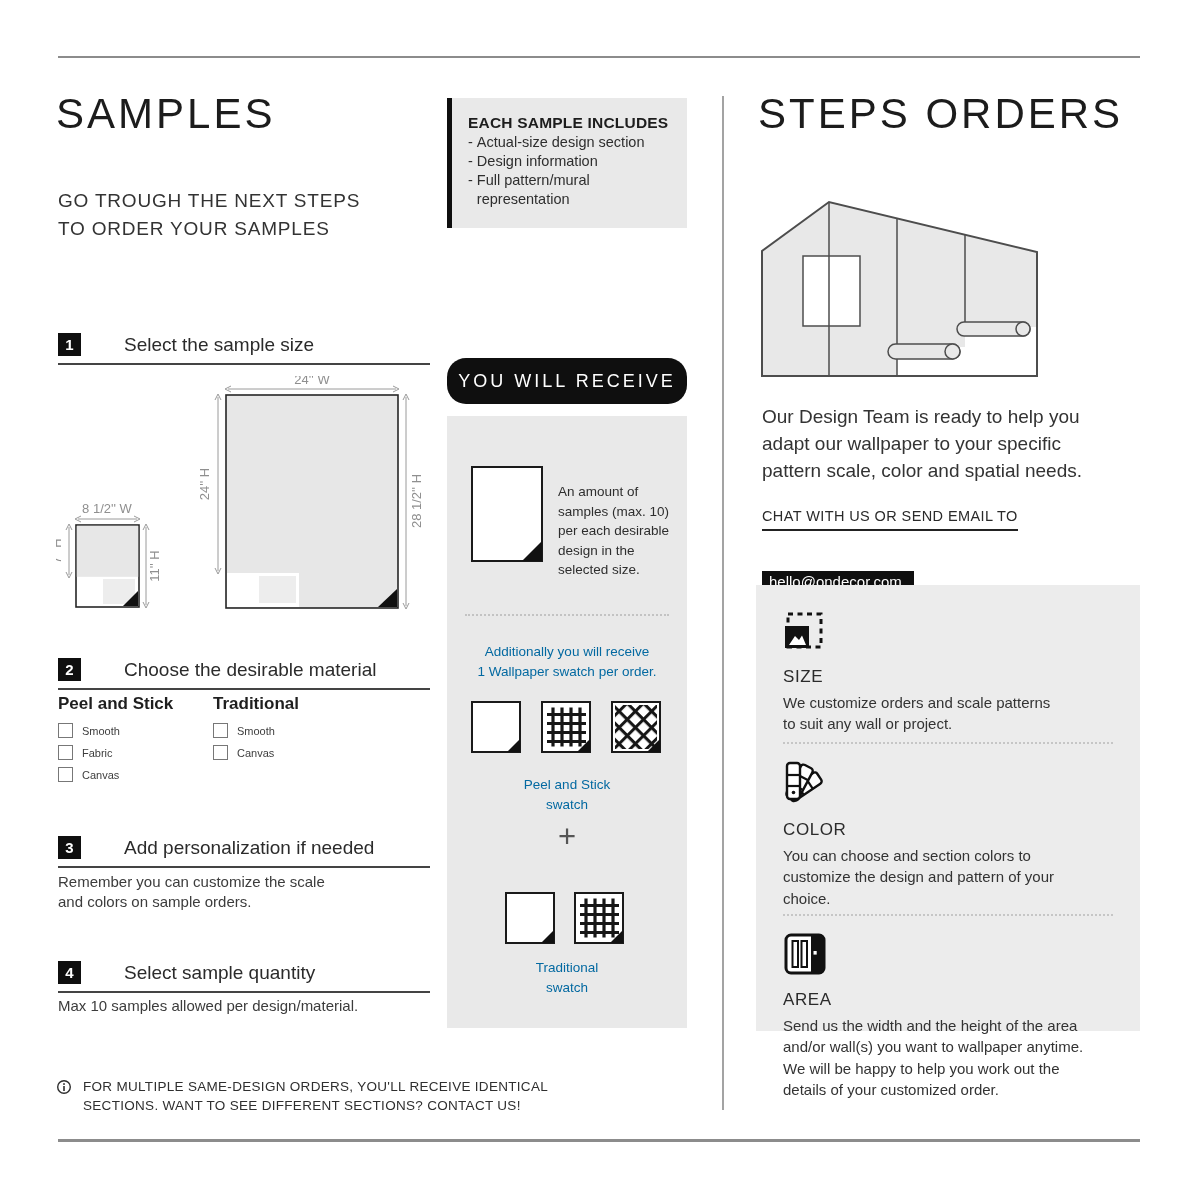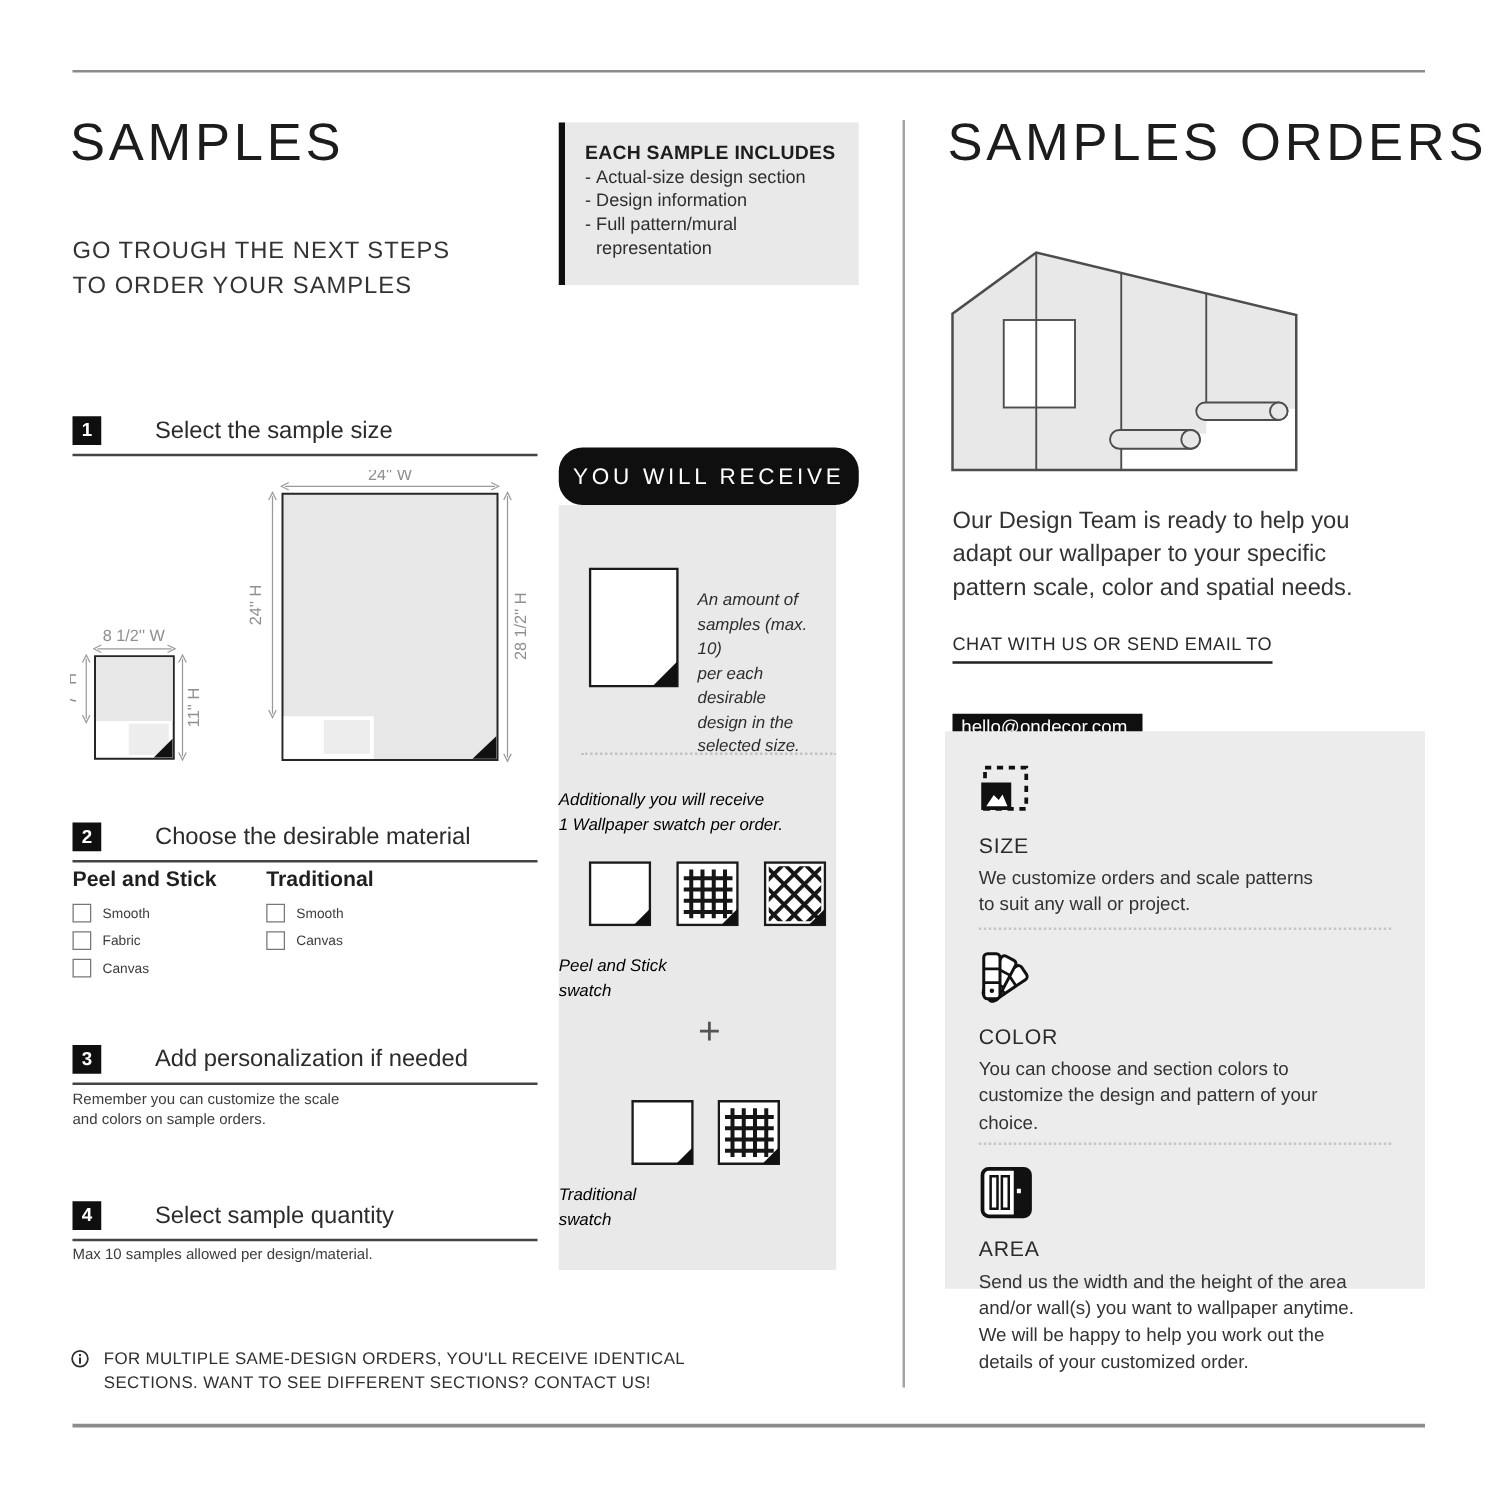--- a/index.html
+++ b/index.html
@@ -9,38 +9,38 @@
   .rule{position:absolute;left:58px;width:1082px;height:2px;background:#8c8c8c;}
   .big-title{position:absolute;font-size:42px;letter-spacing:3px;color:#1c1c1c;font-weight:400;white-space:nowrap;}
   .pre{white-space:pre-line;}
   
   .intro{position:absolute;left:58px;top:187px;font-size:19px;letter-spacing:.8px;line-height:1.45;color:#333;}
   .step-head{position:absolute;left:58px;width:372px;display:flex;align-items:center;gap:11px;
              padding-bottom:7px;border-bottom:2px solid #444;}
   .step-num{width:23px;height:23px;background:#0f0f0f;color:#fff;font-size:15px;font-weight:bold;
             display:flex;align-items:center;justify-content:center;flex:0 0 auto;}
   .step-title{font-size:19px;color:#2b2b2b;white-space:nowrap;margin-left:32px;}
-  .step-body{position:absolute;left:58px;font-size:12px;line-height:1.3;color:#3c3c3c;}
+  .step-body{position:absolute;left:58px;font-size:15px;line-height:1.3;color:#3c3c3c;}
   .mat-col{position:absolute;top:0;}
   .mat-title{font-size:17px;font-weight:bold;color:#1f1f1f;margin-bottom:9px;}
   .opt{display:flex;align-items:center;gap:9px;font-size:11px;color:#3d3d3d;margin-bottom:7px;}
   .cbox{width:13px;height:13px;border:1.5px solid #777;background:#fff;flex:0 0 auto;}
   .footnote{position:absolute;left:56px;top:1078px;display:flex;gap:11px;font-size:13.5px;
             letter-spacing:.3px;line-height:1.4;color:#2f2f2f;}
   
   .includes{position:absolute;left:447px;top:98px;width:240px;box-sizing:border-box;
             background:#e9e9e9;border-left:5px solid #0f0f0f;padding:16px 12px 18px 16px;}
   .includes-title{font-size:15.5px;font-weight:bold;color:#1d1d1d;letter-spacing:.2px;margin-bottom:1px;}
   .inc-item{display:flex;gap:4px;font-size:14.5px;line-height:1.32;color:#2e2e2e;}
   .recv-head{position:absolute;left:447px;top:358px;width:240px;height:46px;background:#0f0f0f;
              color:#fff;display:flex;align-items:center;justify-content:center;font-size:18px;letter-spacing:3px;border-radius:19px;}
-  .recv-panel{position:absolute;left:447px;top:404px;width:222px;height:612px;background:#e9e9e9;font-style:italic;}
+  .recv-panel{position:absolute;left:447px;top:416px;width:240px;height:612px;background:#e9e9e9;}
   .samples-text{position:absolute;left:111px;top:66px;font-size:13.5px;line-height:1.45;color:#2e2e2e;}
   .dotted{position:absolute;border-top:2px dotted #c3c3c3;}
-  .center-txt{position:absolute;left:0;width:240px;text-align:left;font-size:13.5px;line-height:1.5;color:#000000;}
+  .center-txt{position:absolute;left:0;width:240px;text-align:center;font-size:13.5px;line-height:1.5;color:#0369a1;}
   .sw-row{position:absolute;display:flex;}
   .plus{position:absolute;left:0;top:403px;width:240px;text-align:center;font-size:31px;font-weight:300;color:#555;}
   
   .vdivider{position:absolute;left:722px;top:96px;width:2px;height:1014px;background:#a3a3a3;}
   .custom-intro{position:absolute;left:762px;top:404px;font-size:19px;line-height:1.42;color:#333;}
   .chat-label{position:absolute;left:762px;top:508px;font-size:14.5px;letter-spacing:.4px;color:#2a2a2a;
               padding-bottom:5px;border-bottom:2px solid #222;}
   .email-badge{position:absolute;left:762px;top:530px;background:#0f0f0f;color:#fff;font-size:15px;
                padding:2px 12px 4px 7px;margin-top:41px;}
   .features{position:absolute;left:756px;top:585px;width:384px;height:446px;background:#ececec;}
@@ -233,21 +233,21 @@
         <rect x="1" y="1" width="48" height="50" fill="#fff" stroke="#1a1a1a" stroke-width="2"></rect>
         <use href="#grid-glyph"></use>
         <polygon points="49,51 49,38 36,51" fill="#111"></polygon>
       </svg>
     </div>
     <div class="center-txt pre" style="top:542px">Traditional
 swatch</div>
   </div>
 
   <div class="vdivider"></div>
-  <div class="big-title" style="left:758px;top:90px">SAMPLES ORDERS</div>
+  <div class="big-title" style="left:758px;top:90px">STEPS ORDERS</div>
 
   <svg class="abs" style="left:760px;top:197px" width="280" height="182" viewBox="0 0 280 182">
     <polygon points="2,179 2,54 69,5 277,55 277,179" fill="#ffffff"></polygon>
     <polygon points="2,179 2,54 69,5 137,21 137,179" fill="#e8e8e8"></polygon>
     <polygon points="137,21 205,38 205,150 137,150" fill="#e8e8e8"></polygon>
     <polygon points="205,38 277,55 277,130 205,130" fill="#e8e8e8"></polygon>
     <rect x="43" y="59" width="57" height="70" fill="#fff" stroke="#4d4d4d" stroke-width="1.5"></rect>
     <line x1="69" y1="5" x2="69" y2="179" stroke="#4d4d4d" stroke-width="1.5"></line>
     <line x1="137" y1="21" x2="137" y2="179" stroke="#4d4d4d" stroke-width="1.5"></line>
     <line x1="205" y1="38" x2="205" y2="130" stroke="#4d4d4d" stroke-width="1.5"></line>

